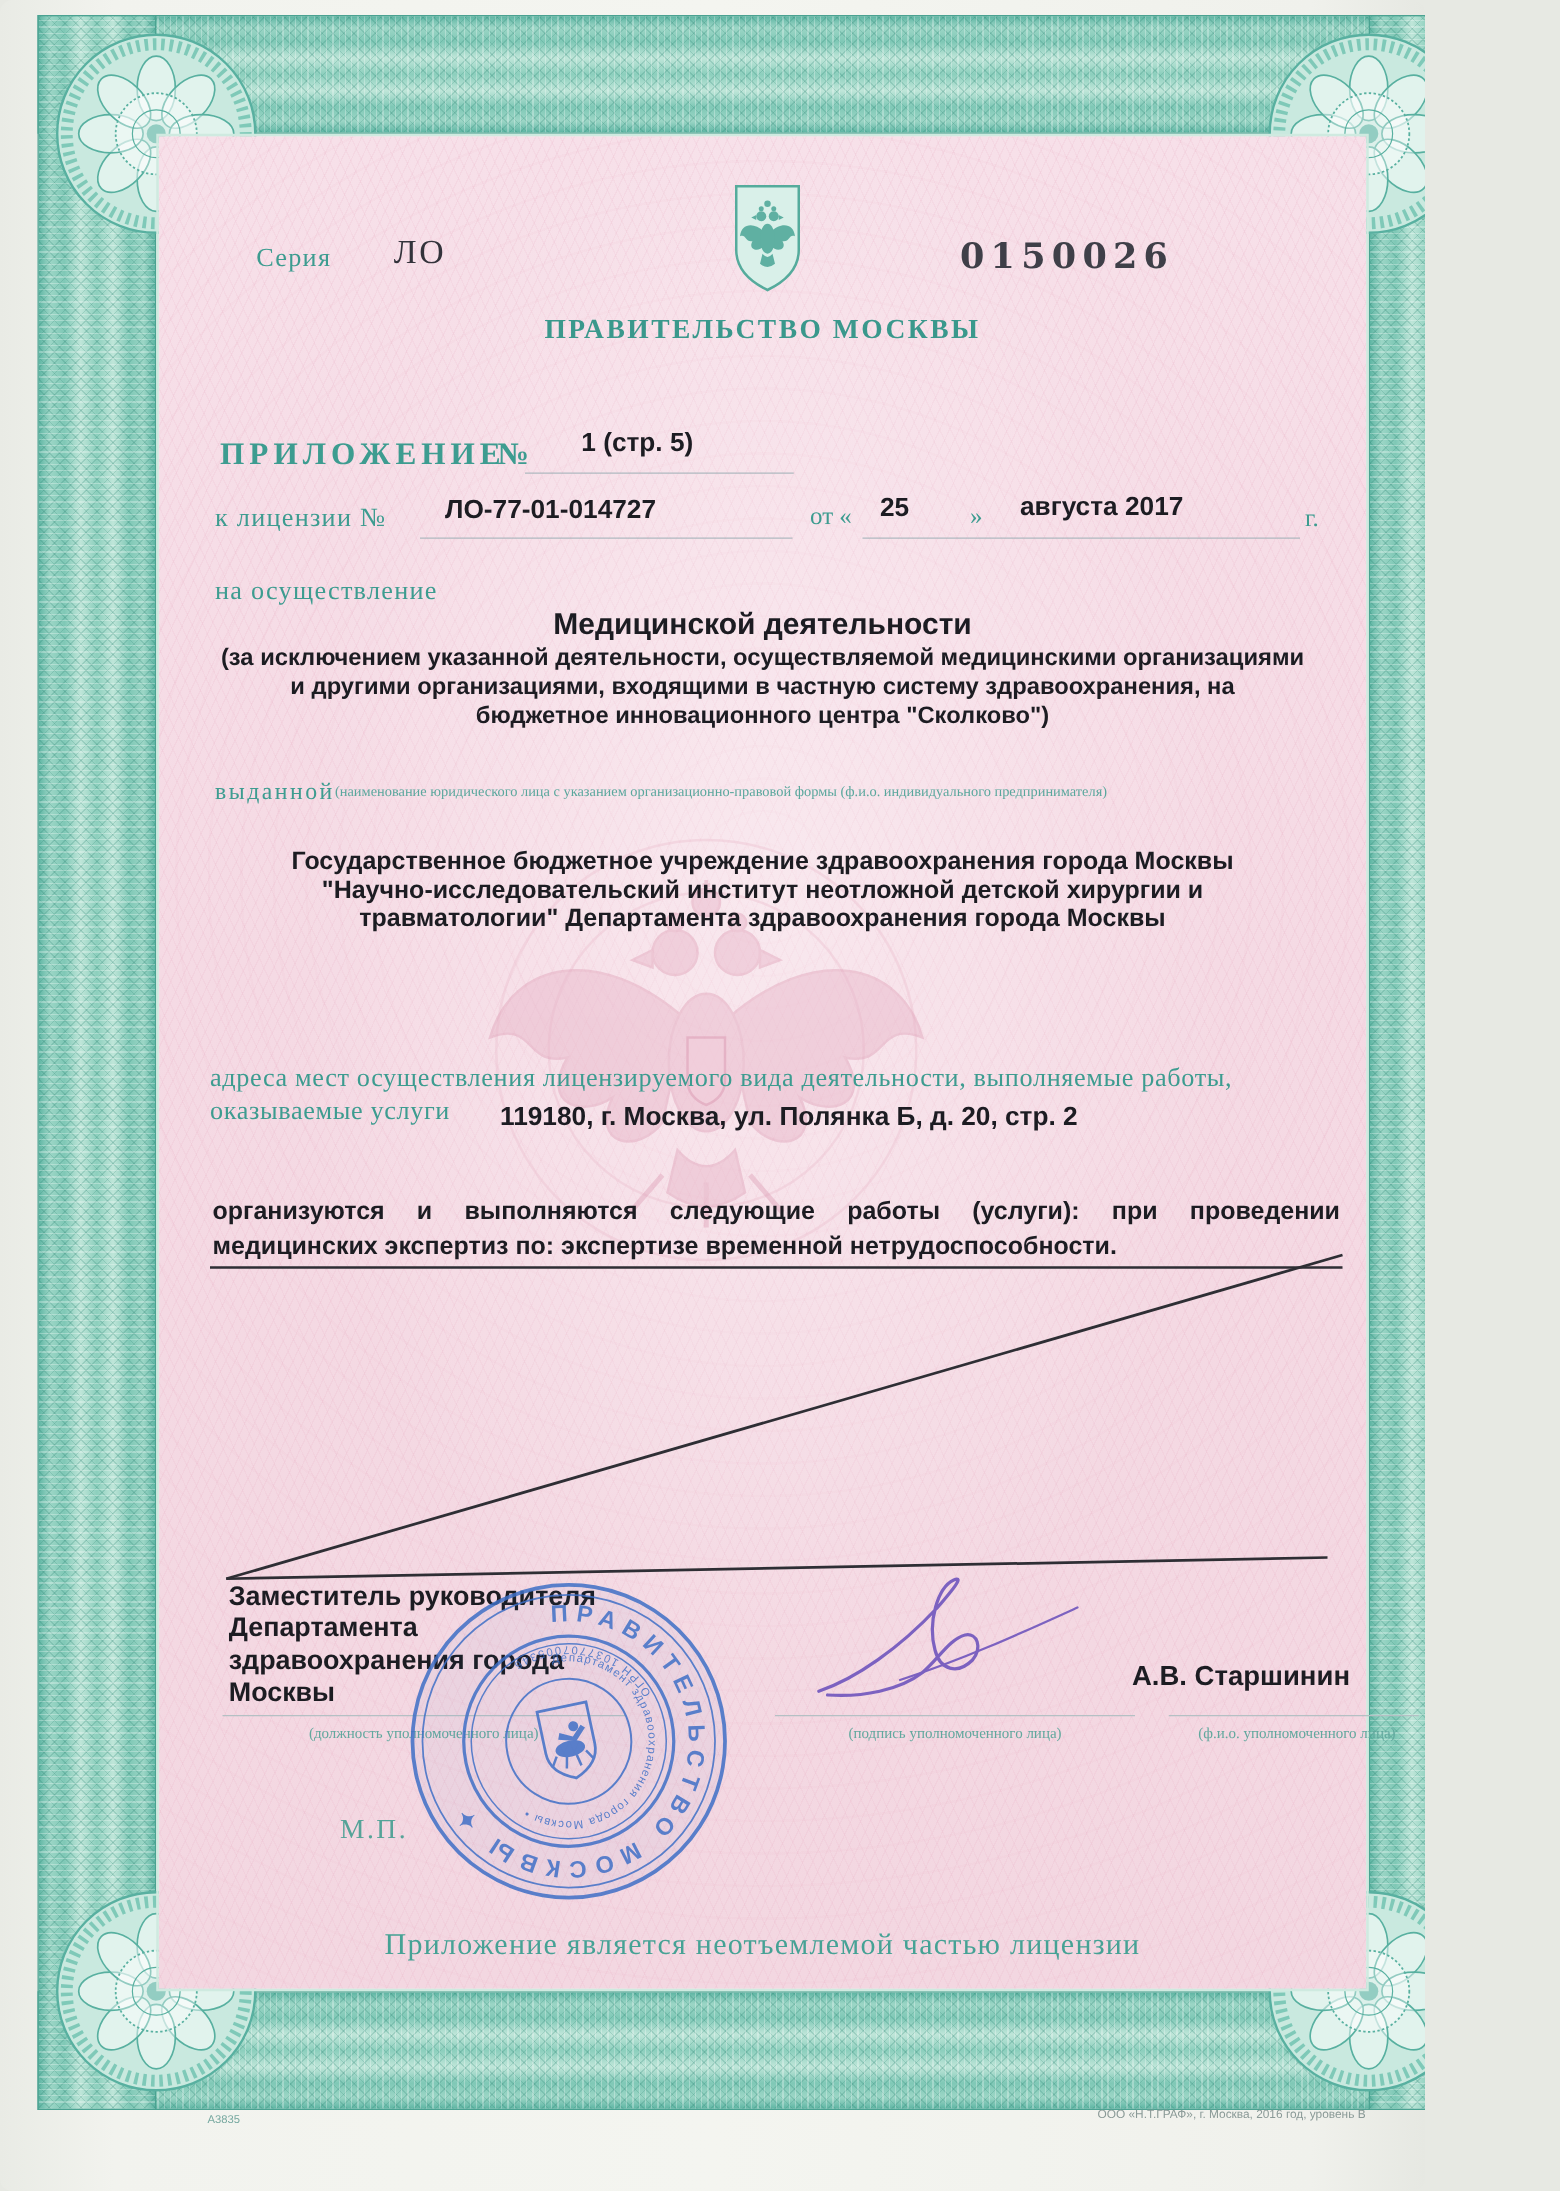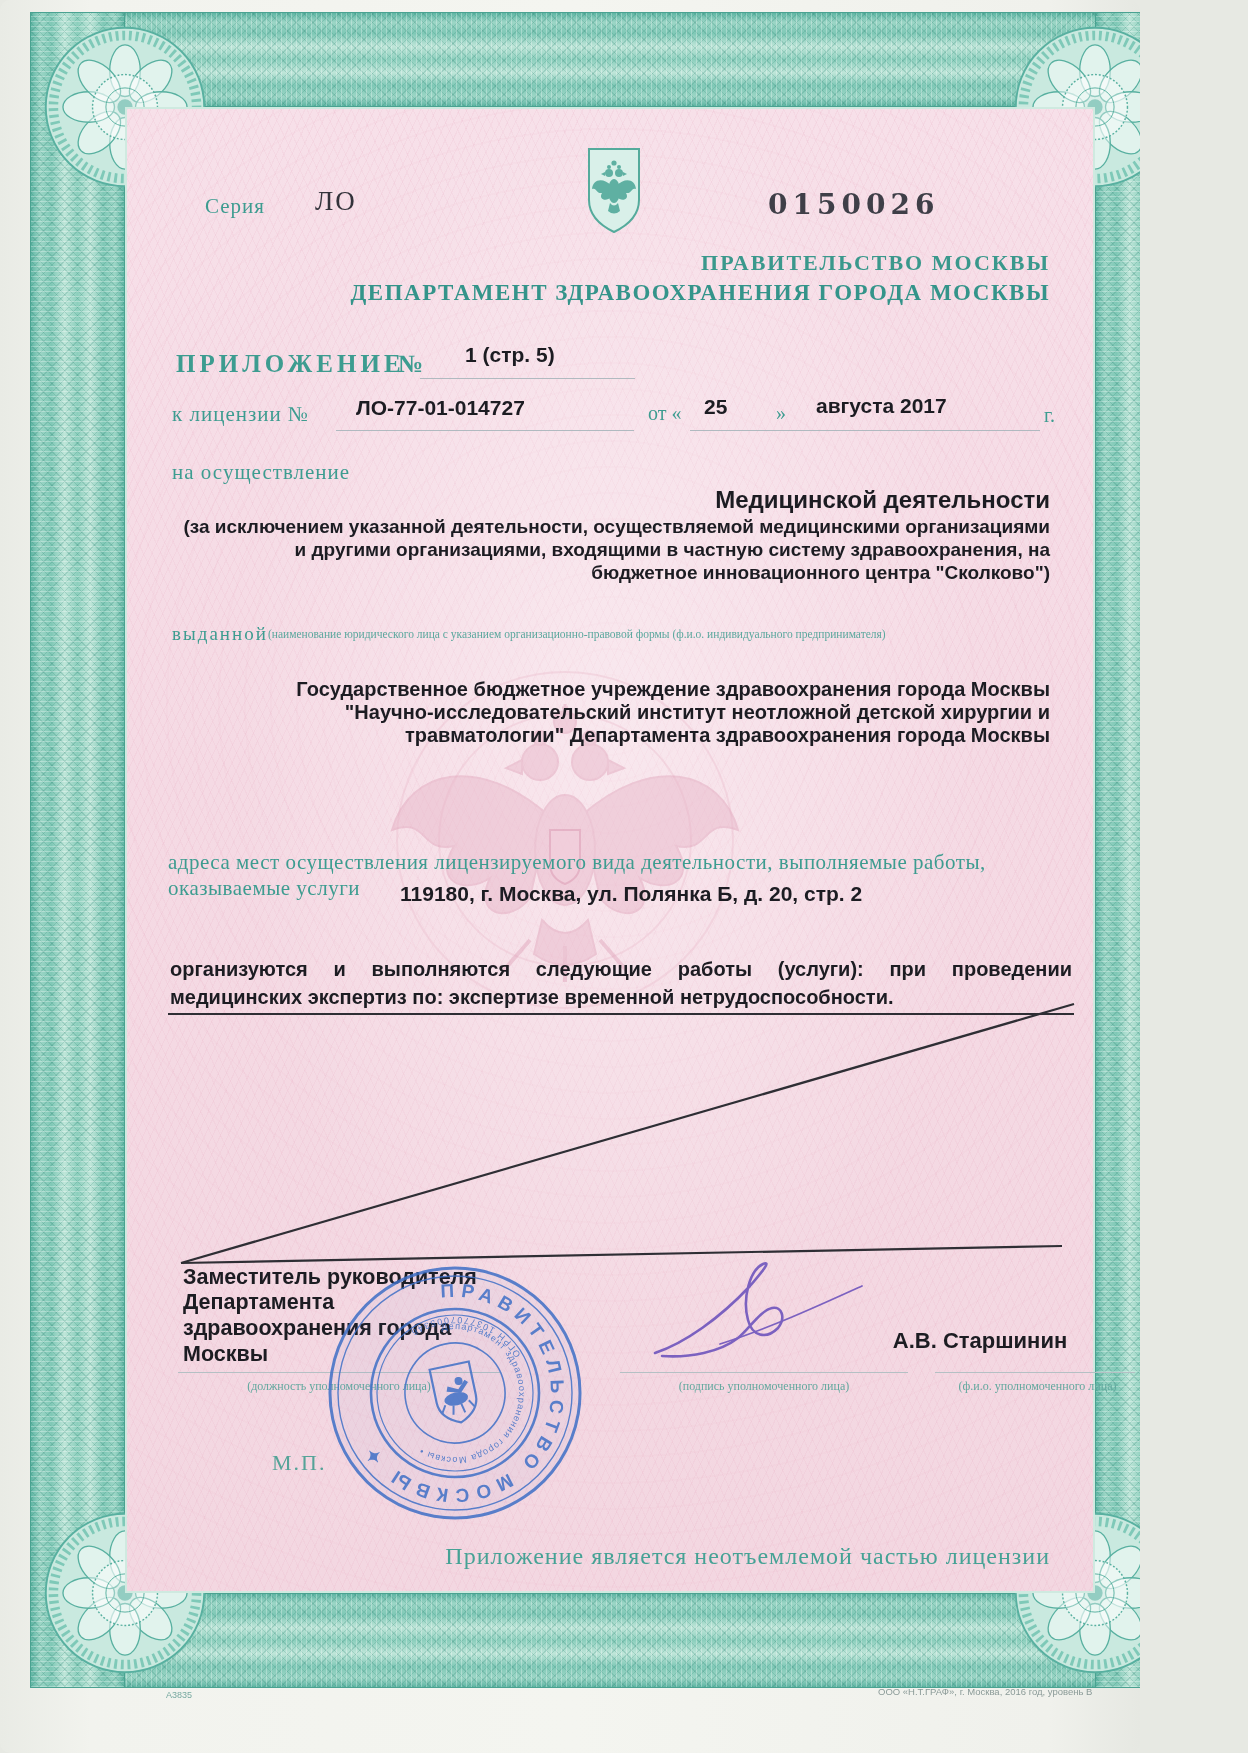--- a/index.html
+++ b/index.html
@@ -28,21 +28,21 @@
      background-image:
        radial-gradient(ellipse at 50% 42%, rgba(255,255,255,.38) 0%, rgba(255,255,255,0) 55%),
        repeating-linear-gradient(115deg, rgba(232,173,194,.16) 0 1px, transparent 1px 7px),
        repeating-linear-gradient(-115deg, rgba(232,173,194,.14) 0 1px, transparent 1px 8px),
        repeating-radial-gradient(circle at 50% 40%, rgba(236,182,200,.10) 0 2px, transparent 2px 26px),
        linear-gradient(180deg,#f7e0e9 0%,#f5dae4 45%,#f3d7e1 100%);
      border:2px solid #cfeae0;box-sizing:border-box;}
   
   .t-label{position:absolute;color:#3d9c90;font-family:"Liberation Serif",serif;}
   .t-black{position:absolute;color:#1c1c22;font-family:"Liberation Sans",sans-serif;font-weight:bold;}
-  .center{left:170px;width:880px;text-align:right;}
+  .center{left:170px;width:880px;text-align:center;}
   .u{position:absolute;height:0;border-top:1px solid #a3b3b8;opacity:.85;}
   .cap-rule{position:absolute;height:0;border-top:1px solid #b4c0c4;}
   .caption{position:absolute;color:#62a89e;font-size:12px;text-align:center;font-family:"Liberation Serif",serif;}
   .svg-abs{position:absolute;}
 </style>
 </head>
 <body>
 
 <div id="page">
 
@@ -123,21 +123,20 @@
       <circle cx="24" cy="21" r="2"></circle>
         <circle cx="34" cy="21" r="2"></circle>
         <circle cx="29" cy="17" r="2.6"></circle>
       <path d="M25,57 q4,5 8,0 l2,8 q-6,5 -12,0 z"></path>
     </g>
   </svg>
 
   <div class="t-black" style="left:768px;top:188px;font-size:28px;font-weight:600;color:#3f3f48;letter-spacing:5px;font-family:'DejaVu Serif',serif">0150026</div>
 
   <div class="t-label center" style="top:250px;font-size:22px;font-weight:bold;letter-spacing:2px;color:#3a988c">ПРАВИТЕЛЬСТВО МОСКВЫ</div>
-  <div class="t-label center" style="top:280px;font-size:23px;font-weight:bold;letter-spacing:1.5px;color:#34948a">ДЕПАРТАМЕНТ ЗДРАВООХРАНЕНИЯ ГОРОДА МОСКВЫ</div>
 
   <div class="t-label" style="left:176px;top:350px;font-size:25px;font-weight:700;letter-spacing:4px">ПРИЛОЖЕНИЕ</div>
   <div class="t-label" style="left:398px;top:350px;font-size:25px;font-weight:600">№</div>
   <div class="t-black" style="left:465px;top:343px;font-size:21px">1 (стр. 5)</div>
   <div class="u" style="left:420px;top:378px;width:215px"></div>
 
   <div class="t-label" style="left:172px;top:402px;font-size:21px;letter-spacing:1px">к лицензии №</div>
   <div class="t-black" style="left:356px;top:396px;font-size:21px">ЛО-77-01-014727</div>
   <div class="u" style="left:336px;top:430px;width:298px"></div>
   <div class="t-label" style="left:648px;top:402px;font-size:20px">от «</div>
@@ -177,21 +176,21 @@
   <div class="t-black" style="left:183px;top:1316px;font-size:21.5px">здравоохранения города</div>
   <div class="t-black" style="left:183px;top:1342px;font-size:21.5px">Москвы</div>
 
   <svg class="svg-abs" style="left:600px;top:1258px" width="290" height="115" viewBox="0 0 290 115">
     <g fill="none" stroke="#6f55bd" stroke-width="2.6" opacity=".9" stroke-linecap="round">
       <path d="M55,95 C85,85 120,60 150,28 C162,14 172,2 163,6 C150,12 142,40 148,62 C152,78 166,82 178,70 C186,60 182,48 172,50 C160,53 150,70 138,80 C120,94 90,100 62,98"></path>
       <path d="M120,86 C170,70 218,48 262,28" stroke-width="1.8"></path>
     </g>
   </svg>
 
-  <div class="t-black" style="left:880px;top:1328px;width:200px;font-size:22px;text-align:center">А.В. Старшинин</div>
+  <div class="t-black" style="left:880px;top:1328px;width:200px;font-size:22px;text-align:right">А.В. Старшинин</div>
 
   <div class="cap-rule" style="left:178px;top:1372px;width:322px"></div>
   <div class="cap-rule" style="left:620px;top:1372px;width:288px"></div>
   <div class="cap-rule" style="left:935px;top:1372px;width:200px"></div>
   <div class="caption" style="left:190px;top:1379px;width:298px">(должность уполномоченного лица)</div>
   <div class="caption" style="left:628px;top:1379px;width:272px">(подпись уполномоченного лица)</div>
   <div class="caption" style="left:935px;top:1379px;width:205px">(ф.и.о. уполномоченного лица)</div>
 
   <div class="t-label" style="left:272px;top:1450px;font-size:22px;letter-spacing:2px;color:#55a398">М.П.</div>
 

